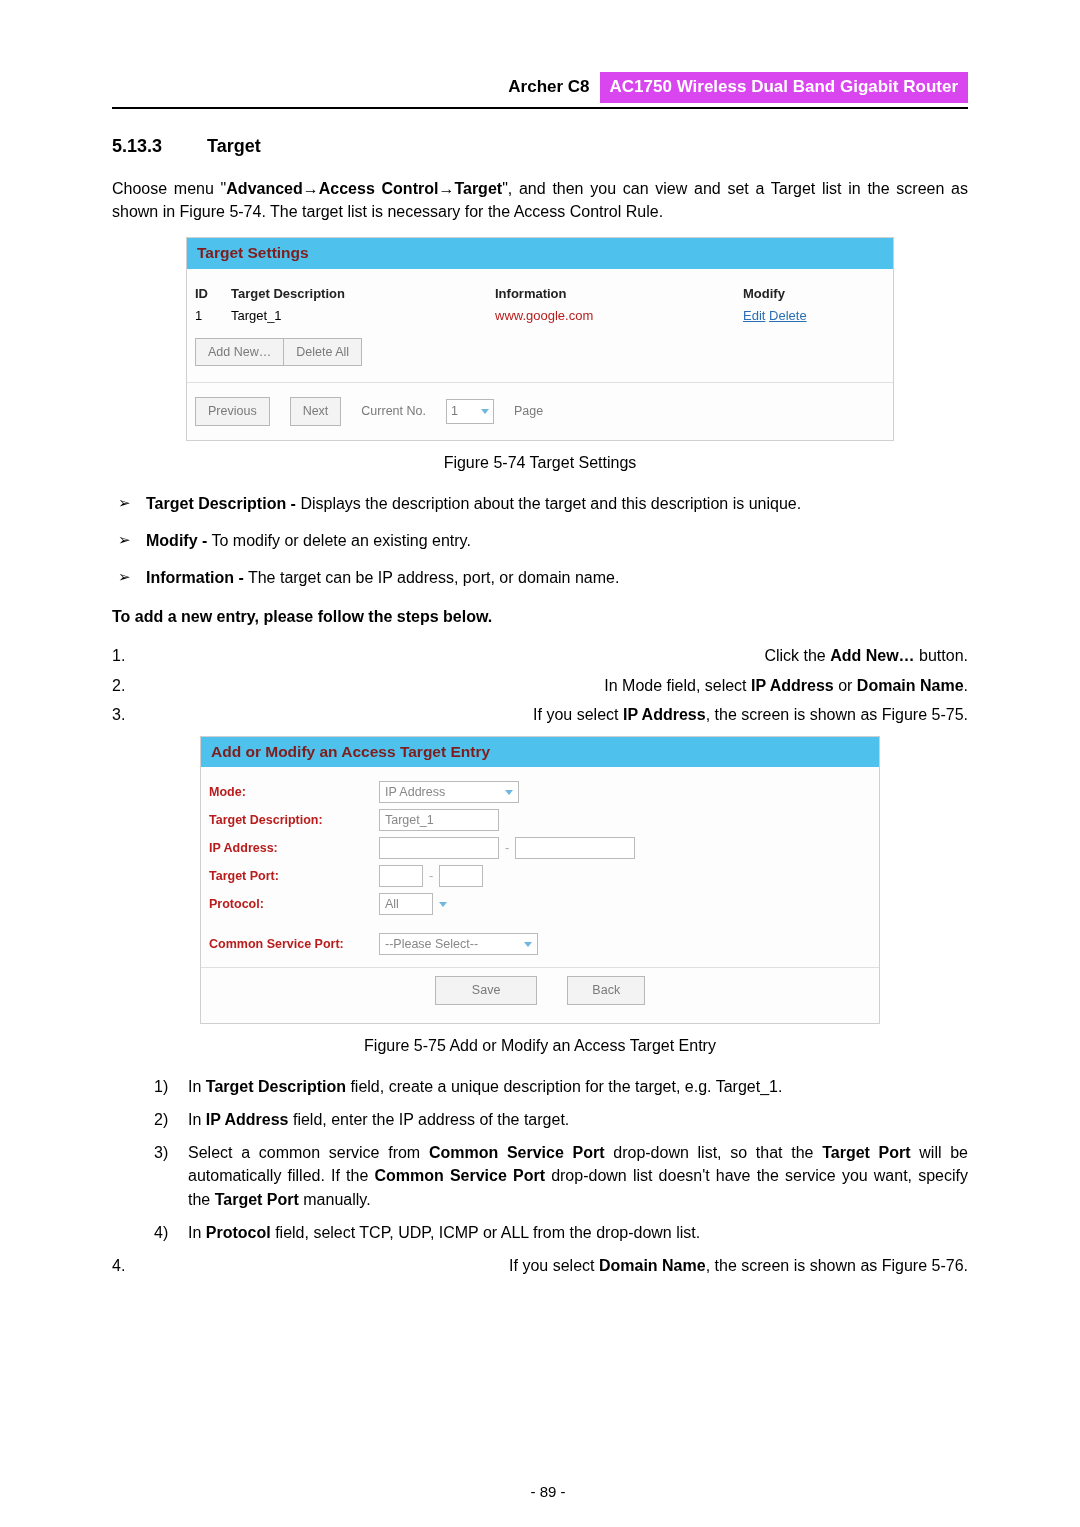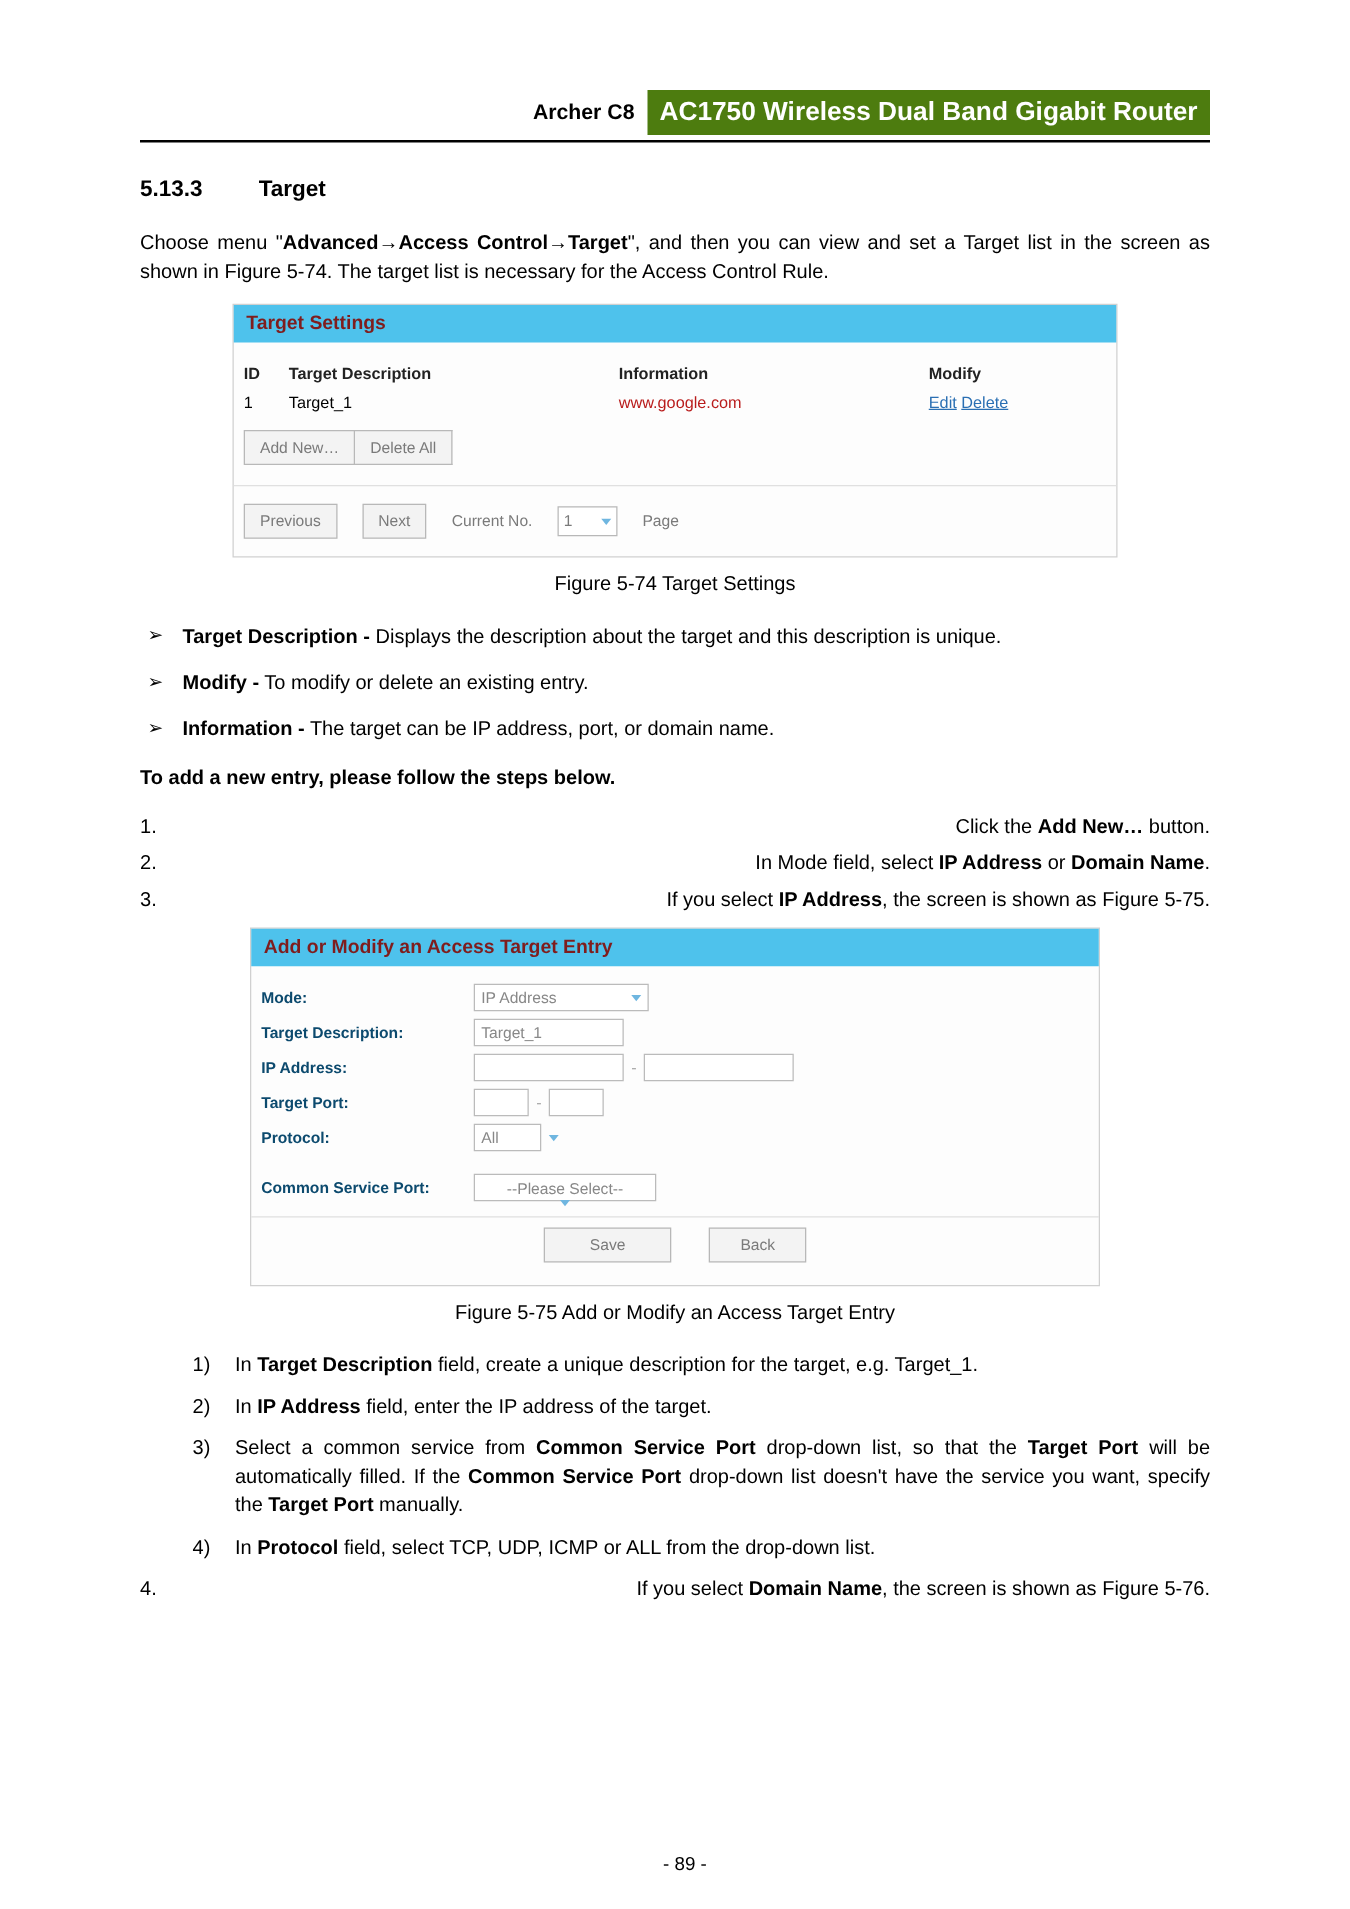--- a/index.html
+++ b/index.html
@@ -28,24 +28,24 @@
   }
   .hdr-spacer { flex: 1; }
   .hdr-model {
     font-weight: bold;
     font-size: 17px;
     padding: 2px 10px 2px 0;
     display: flex;
     align-items: center;
   }
   .hdr-title {
-    background: #4d7c0f;
+    background: #d946ef;
     color: #fff;
     font-weight: bold;
-    font-size: 21px;
+    font-size: 17px;
     padding: 3px 10px;
   }
   .sec-heading {
     font-weight: bold;
     font-size: 18px;
     margin: 10px 0 18px 0;
   }
   .sec-num { display: inline-block; width: 90px; }
   .body-text {
     text-align: justify;
@@ -154,31 +154,31 @@
     padding-left: 34px;
     margin-bottom: 10px;
     text-align: justify;
   }
   ol.sub-list > li::before {
     content: counter(s) ")";
     position: absolute; left: 0; top: 0;
   }
   
   .frm-row { display: flex; align-items: center; margin-bottom: 6px; }
-  .frm-label { width: 170px; font-weight: bold; color: #0c4a6e; font-size: 12.5px; }
+  .frm-label { width: 170px; font-weight: bold; color: #b91c1c; font-size: 12.5px; }
   .frm-input {
     border: 1px solid #bbb; background: #fff; font-size: 12.5px;
     padding: 2px 5px; height: 22px; display: inline-flex; align-items: center;
     color: #888;
   }
   .frm-input.w140 { width: 140px; justify-content: space-between; }
   .frm-input.w120 { width: 120px; }
   .frm-input.w60  { width: 54px; justify-content: space-between; gap: 40px; }
   .frm-input.w48  { width: 44px; }
-  .frm-input.w160 { width: 146px; justify-content: space-between; flex-direction: column; }
+  .frm-input.w160 { width: 159px; justify-content: space-between; }
   .dash { margin: 0 6px; color: #aaa; }
   .frm-btn-row { display:flex; justify-content:center; gap:30px; padding: 8px 0 10px 0; border-top:1px solid #e0e0e0; margin: 12px -8px 0 -8px; }
   .page-num {
     position: absolute;
     bottom: 24px; left: 16px; right: 0;
     text-align: center;
     font-size: 15px;
   }
 </style>
 </head>

